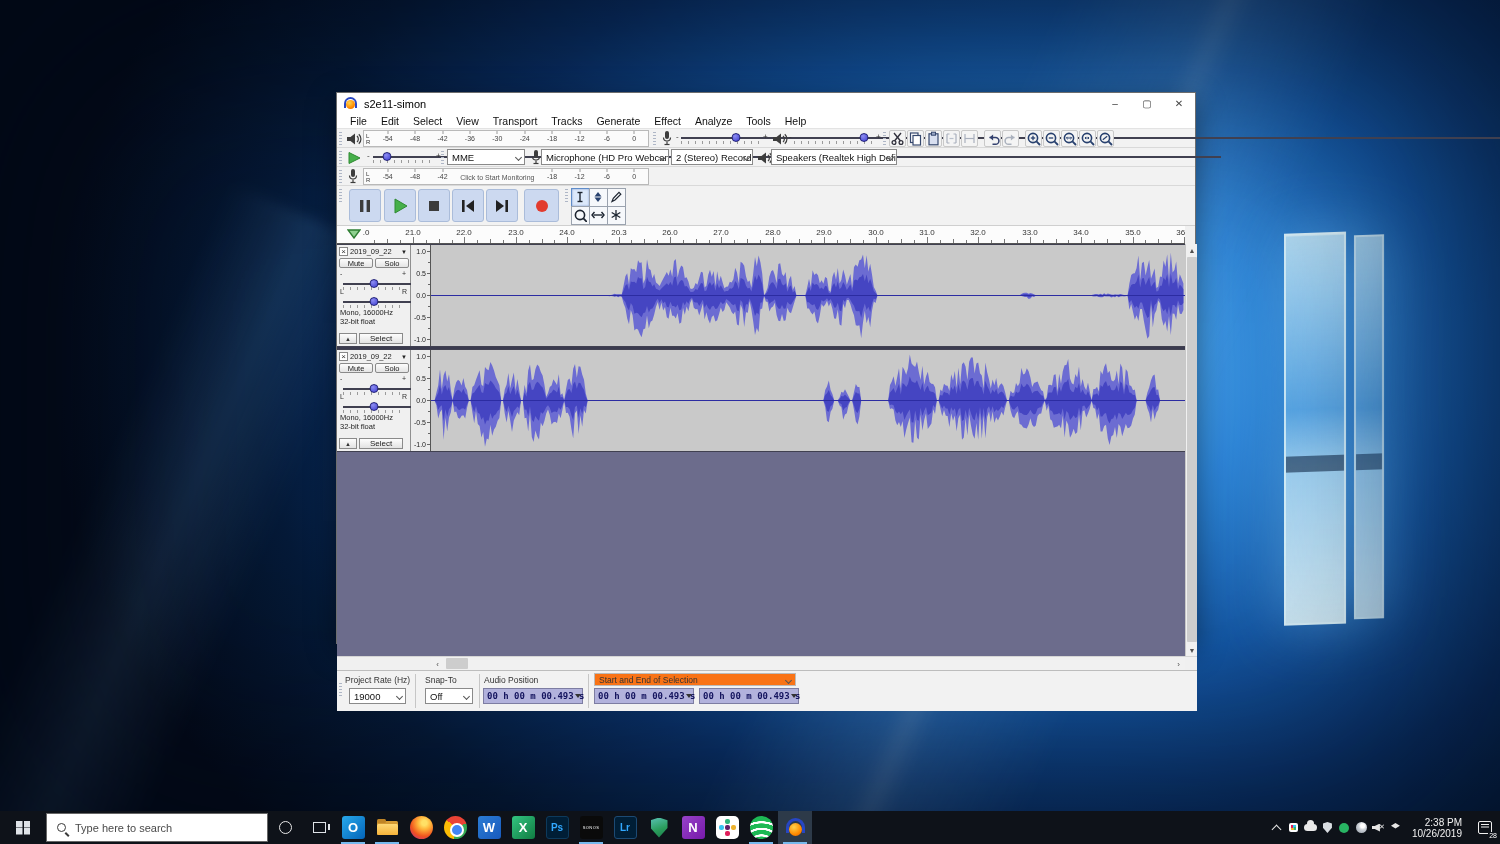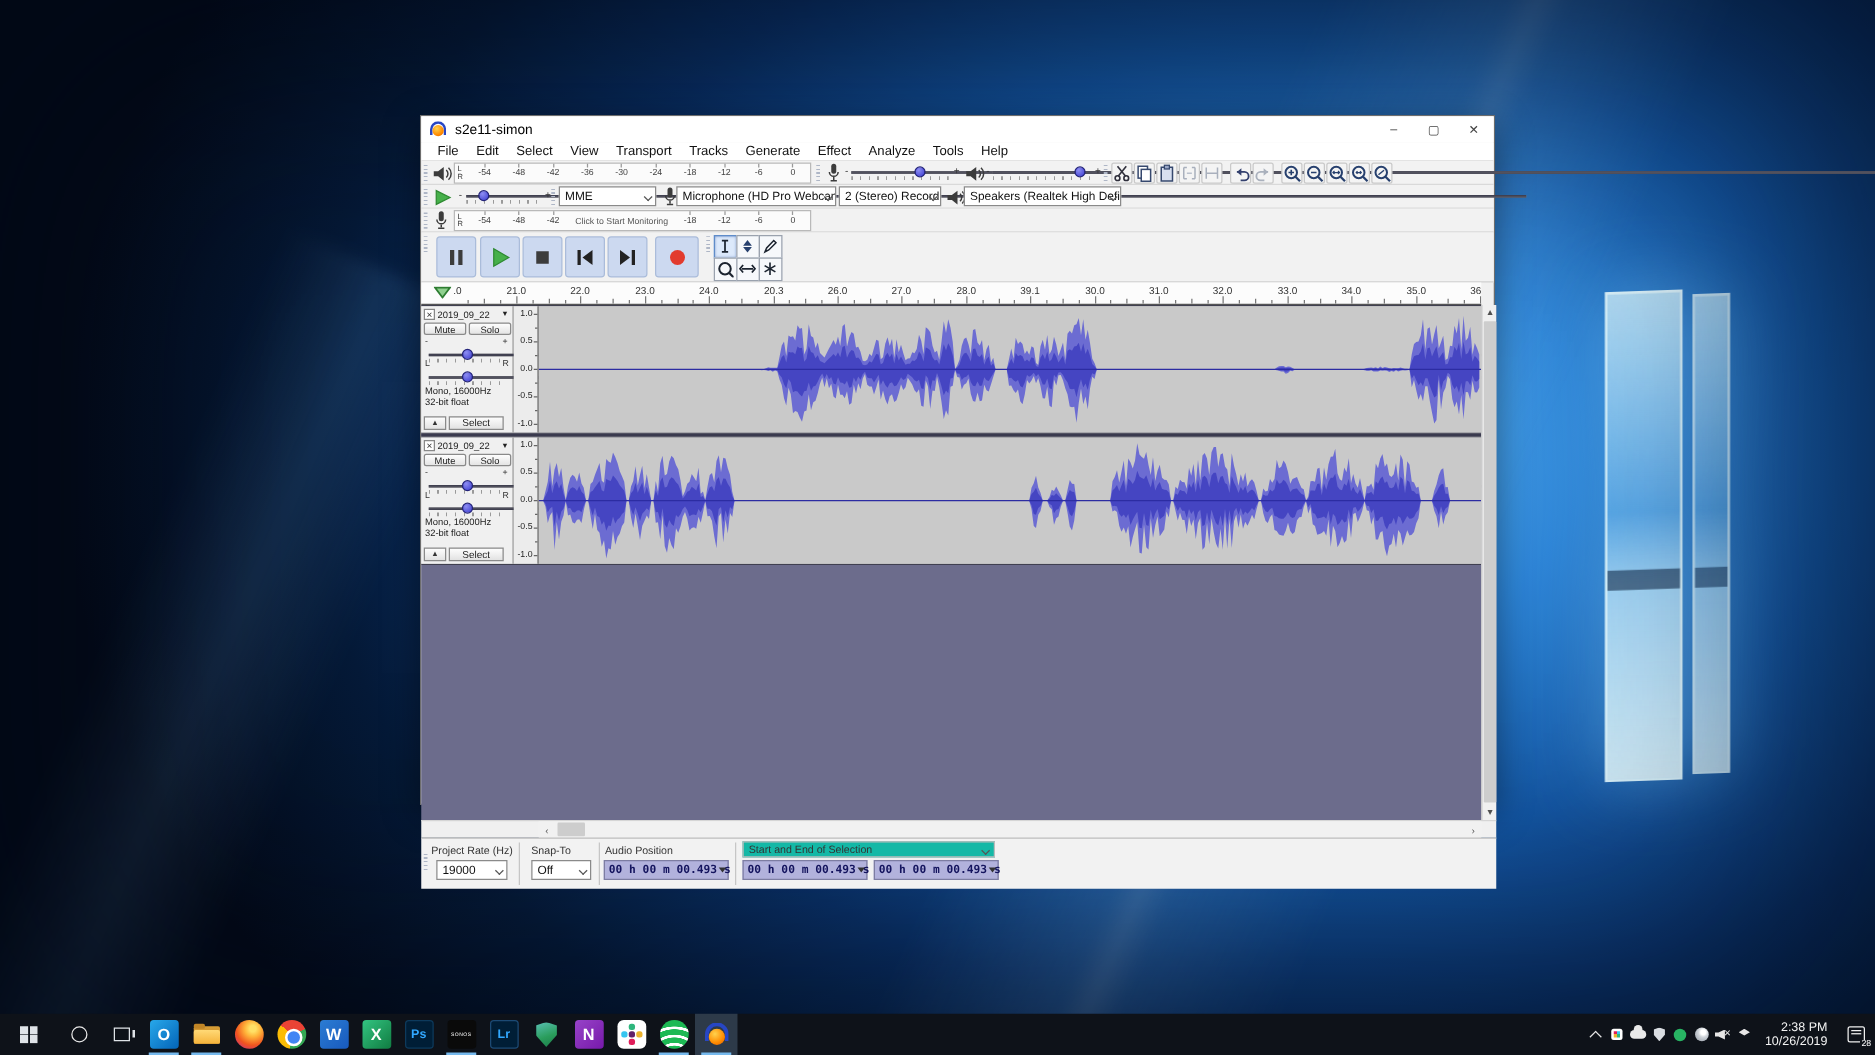--- a/index.html
+++ b/index.html
@@ -89,21 +89,21 @@
   .hsc{position:absolute;left:94px;top:0;width:754px;height:14px;background:#f1f1f1}
   .harrow{position:absolute;top:0;width:13px;height:14px;color:#505050;font-size:8px;display:flex;align-items:center;justify-content:center}
   .hthumb{position:absolute;left:15px;top:1px;width:22px;height:11px;background:#cdcdcd;border-radius:1px}
 
   .selbar{position:absolute;left:0;top:577px;width:860px;height:41px;background:#f2f2f2;border-top:1px solid #bdbdbd}
   .sb-label{position:absolute;top:4px;font-size:8.5px;color:#333;white-space:nowrap}
   .sb-sep{position:absolute;top:3px;width:1px;height:34px;background:#c6c6c6}
   .timefield{position:absolute;top:17px;height:16px;background:#b2b2dc;border:1px solid #7d7da2;color:#14145e;
     font-family:"DejaVu Sans Mono",monospace;font-size:9px;font-weight:bold;display:flex;align-items:center;padding:0 11px 0 3px;white-space:nowrap}
   .timefield .dn{position:absolute;right:1px;top:5px;width:0;height:0;border:3px solid transparent;border-top:4px solid #333}
-  .seldrop{position:absolute;top:2px;height:13px;background:#14b8a6;border:1px solid #bbb;font-size:8.5px;color:#333;display:flex;align-items:flex-start;padding:0 4px}
+  .seldrop{position:absolute;top:2px;height:13px;background:#f97316;border:1px solid #bbb;font-size:8.5px;color:#333;display:flex;align-items:center;padding:0 4px}
   .seldrop .chev{position:absolute;right:4px;top:4px;width:5px;height:5px;border-left:1px solid #555;border-bottom:1px solid #555;transform:rotate(-45deg)}
 
   .statusbar{position:absolute;left:0;top:618px;width:860px;height:13px;background:#f2f2f2;border-top:1px solid #d0d0d0;font-size:8.5px;color:#333}
   .statusbar .st1{position:absolute;left:16px;top:2px}
   .statusbar .st2{position:absolute;left:104px;top:2px}
   .statusbar .sdiv{position:absolute;left:96px;top:1px;width:1px;height:11px;background:#c9c9c9}
 
   
   .taskbar{position:absolute;left:0;top:811px;width:1500px;height:33px;background:#0e1219;display:flex;align-items:center}
   .startbtn{width:46px;height:33px;display:flex;align-items:center;justify-content:center}
@@ -613,21 +613,21 @@
         </div>
         <span class="ruler-label" style="left: 29px;">.0</span>
         <span class="ruler-label" style="left: 76px;">21.0</span>
         <span class="ruler-label" style="left: 127px;">22.0</span>
         <span class="ruler-label" style="left: 179px;">23.0</span>
         <span class="ruler-label" style="left: 230px;">24.0</span>
         <span class="ruler-label" style="left: 282px;">20.3</span>
         <span class="ruler-label" style="left: 333px;">26.0</span>
         <span class="ruler-label" style="left: 384px;">27.0</span>
         <span class="ruler-label" style="left: 436px;">28.0</span>
-        <span class="ruler-label" style="left: 487px;">39.1</span>
+        <span class="ruler-label" style="left: 487px;">29.0</span>
         <span class="ruler-label" style="left: 539px;">30.0</span>
         <span class="ruler-label" style="left: 590px;">31.0</span>
         <span class="ruler-label" style="left: 641px;">32.0</span>
         <span class="ruler-label" style="left: 693px;">33.0</span>
         <span class="ruler-label" style="left: 744px;">34.0</span>
         <span class="ruler-label" style="left: 796px;">35.0</span>
         <span class="ruler-label" style="left: 847px;">36.0</span>
         <span class="ruler-tick" style="height: 3px; left: 37.45px;"></span>
         <span class="ruler-tick" style="height: 4px; left: 50.3px;"></span>
         <span class="ruler-tick" style="height: 3px; left: 63.15px;"></span>
@@ -852,20 +852,24 @@
           <span class="dn"></span>
       </div>
     </div>
 
   </div>
 
   <div class="taskbar">
     <div class="startbtn">
         <div class="winlogo"></div>
       </div>
+    <div class="searchbox">
+      <span class="mag"></span>
+      <span class="search-text">Type here to search</span>
+    </div>
     <div class="cortana">
         <span class="ring"></span>
       </div>
     <div class="taskview">
         <span class="tv"></span>
       </div>
     <div id="apps" style="display:flex">
         <div class="appbtn">
           <div class="ticon ticon-outlook">O</div>
           <span class="openline"></span>

